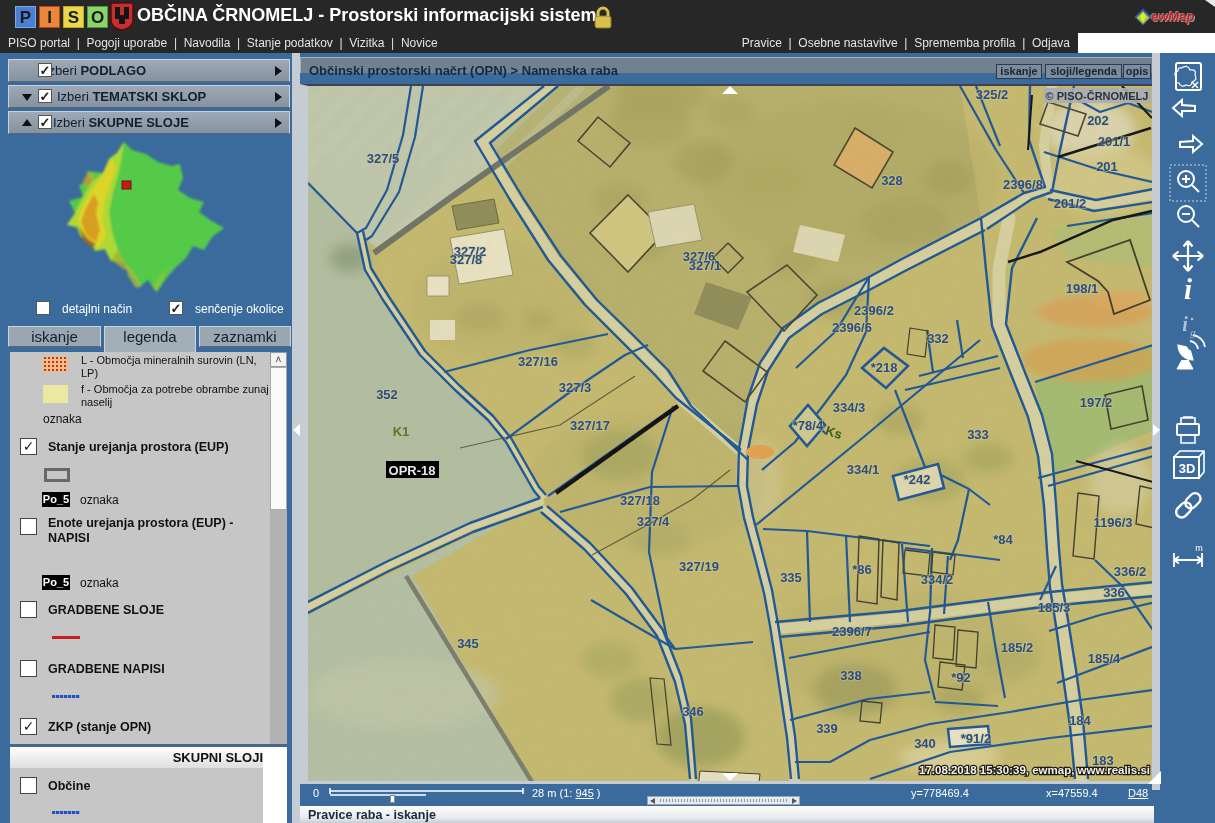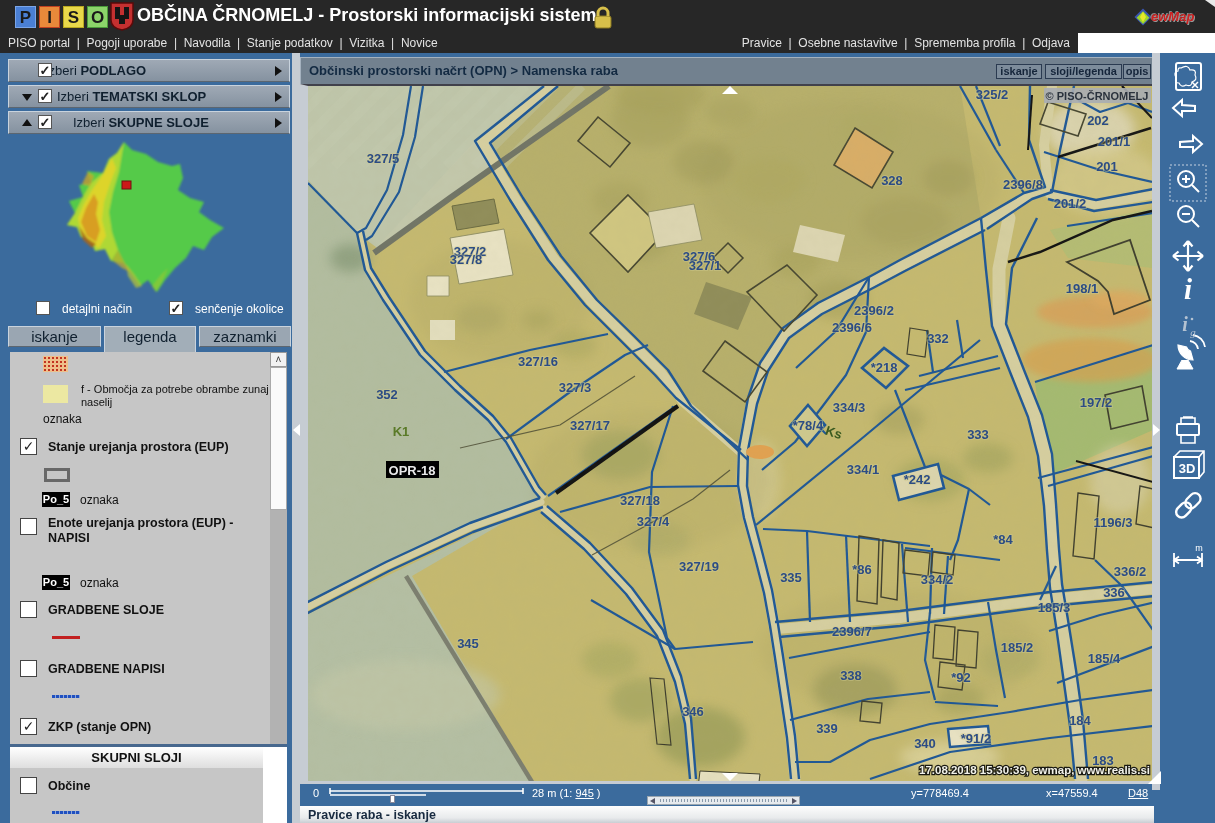--- a/index.html
+++ b/index.html
@@ -14,21 +14,21 @@
 .cb{position:absolute;width:14px;height:14px;background:#fff;border:1px solid #555;font-size:13px;line-height:13px;text-align:center;color:#222;font-weight:bold}
 .arr-r{position:absolute;right:7px;top:6px;width:0;height:0;border-left:7px solid #111;border-top:5px solid transparent;border-bottom:5px solid transparent}
 .tri-d{position:absolute;left:13px;top:8px;width:0;height:0;border-top:7px solid #111;border-left:5px solid transparent;border-right:5px solid transparent}
 .tri-u{position:absolute;left:13px;top:7px;width:0;height:0;border-bottom:7px solid #111;border-left:5px solid transparent;border-right:5px solid transparent}
 .wlbl{position:absolute;color:#fff;font-size:12px}
 .tab{position:absolute;top:273px;height:21px;background:#9aa6b2;border:1px solid #c9d3dd;border-bottom-color:#5c6670;color:#10202f;font-size:15px;text-align:center;line-height:19px}
 #legend{position:absolute;left:10px;top:299px;width:277px;height:392px;background:#c6c6c6;overflow:hidden}
 .ltxt{position:absolute;font-size:11px;color:#111;line-height:13px}
 .lbold{position:absolute;font-size:12.5px;font-weight:bold;color:#111;line-height:15px}
 .lcb{position:absolute;width:17px;height:17px;background:#fff;border:1px solid #444;font-size:14px;line-height:15px;text-align:center;color:#222}
-#mtitle{position:absolute;left:300px;top:4px;width:854px;height:27px;background:#72818f;border-top:1px solid #a5b2bf;border-left:1px solid #a5b2bf;color:#132a42;font-size:13px;font-weight:bold;line-height:26px}
+#mtitle{position:absolute;left:300px;top:4px;width:854px;height:16px;background:#72818f;border-top:1px solid #a5b2bf;border-left:1px solid #a5b2bf;color:#132a42;font-size:13px;font-weight:bold;line-height:26px}
 .mbtn{position:absolute;top:6px;height:15px;border:1px solid #2a3a50;color:#15253a;font-size:11px;font-weight:bold;line-height:13px;text-align:center;background:#7d8c9b}
 #mapwrap{position:absolute;left:300px;top:31px;width:854px;height:700px;background:#c8bc72;border-left:8px solid #c6ccd3;border-top:2px solid #41414b;border-right:2px solid #c6ccd3;border-bottom:3px solid #c6ccd3}
 #sbar{position:absolute;left:300px;top:731px;width:915px;height:22px;color:#fff;font-size:11px}
 #bpanel{position:absolute;left:300px;top:753px;width:854px;height:17px;background:linear-gradient(#fdfdfd,#e8eaec 70%,#c9ced3);color:#17293f}
 #tools{position:absolute;left:1160px;top:0px;width:55px;height:770px}
 .split{position:absolute;background:#c6ccd3}
 </style></head>
 <body>
 <div id="hdr">
  <div class="sq" style="left:15px;background:#4a7fd4;border-color:#7aa5e8">P</div>
@@ -53,21 +53,21 @@
 <div style="position:absolute;right:0;top:0;width:0;height:0;border-top:7px solid #e8e8e8;border-left:10px solid transparent"></div>
   </div>
 <div id="menu">
  <div class="mlink" style="left:8px">PISO portal &nbsp;| &nbsp;Pogoji uporabe &nbsp;| &nbsp;Navodila &nbsp;| &nbsp;Stanje podatkov &nbsp;| &nbsp;Vizitka &nbsp;| &nbsp;Novice</div>
  <div class="mlink" style="right:8px">Pravice &nbsp;| &nbsp;Osebne nastavitve &nbsp;| &nbsp;Sprememba profila &nbsp;| &nbsp;Odjava</div>
 </div>
 <div id="body">
 
  <div class="shdr" style="top:6px"><span style="margin-left:36px">Izberi <b>PODLAGO</b></span><div class="cb" style="left:29px;top:3px">✓</div><div class="arr-r"></div></div>
  <div class="shdr" style="top:32px"><span style="margin-left:48px">Izberi <b>TEMATSKI SKLOP</b></span><div class="tri-d"></div><div class="cb" style="left:29px;top:3px">✓</div><div class="arr-r"></div></div>
- <div class="shdr" style="top:58px"><span style="margin-left:64px">Izberi <b>SKUPNE SLOJE</b></span><div class="tri-u"></div><div class="cb" style="left:29px;top:3px">✓</div><div class="arr-r"></div></div>
+ <div class="shdr" style="top:58px"><span style="margin-left:44px">Izberi <b>SKUPNE SLOJE</b></span><div class="tri-u"></div><div class="cb" style="left:29px;top:3px">✓</div><div class="arr-r"></div></div>
  <svg style="position:absolute;left:52px;top:87px" width="180" height="158" viewBox="0 0 180 158">
   <defs>
         <filter id="mmb" x="-20%" y="-20%" width="140%" height="140%">
           <feGaussianBlur stdDeviation="1"></feGaussianBlur>
         </filter>
       </defs>
   <g filter="url(#mmb)">
   <path d="M72 2 L80 10 L94 14 L106 22 L120 26 L128 24 L131 38 L126 50 L138 58 L152 62 L147 72 L158 80 L172 88 L160 97 L152 110 L141 106 L134 118 L123 128 L113 140 L105 152 L96 140 L88 146 L79 133 L71 123 L59 121 L53 109 L43 111 L39 99 L29 97 L25 87 L15 85 L23 73 L17 61 L31 57 L27 45 L39 43 L35 31 L51 33 L57 19 L65 13 Z" fill="#55ca48"></path>
   <path d="M72 2 L65 13 L57 19 L51 33 L39 43 L31 57 L23 73 L15 85 L25 87 L29 97 L39 99 L43 111 L53 109 L59 121 L66 110 L60 92 L57 72 L61 52 L67 32 Z" fill="#b4d836" opacity=".95"></path>
   <path d="M60 18 L50 36 L40 50 L32 64 L26 78 L29 92 L37 102 L47 108 L54 96 L50 80 L52 62 L58 44 L64 28 Z" fill="#ddd42c"></path>
@@ -82,20 +82,21 @@
  </svg>
  <div class="cb" style="left:36px;top:248px;color:#fff">&nbsp;</div>
  <div class="wlbl" style="left:62px;top:249px">detajlni način</div>
  <div class="cb" style="left:169px;top:248px">✓</div>
  <div class="wlbl" style="left:195px;top:249px">senčenje okolice</div>
  <div class="tab" style="left:8px;width:93px">iskanje</div>
  <div class="tab" style="left:104px;width:92px;height:26px;background:#a2aeb8;border-bottom:none">legenda</div>
  <div class="tab" style="left:199px;width:92px">zaznamki</div>
  <div id="legend">
   <div style="position:absolute;left:33px;top:4px;width:25px;height:16px;background:#eebf8a;background-image:radial-gradient(#c23320 .8px,rgba(0,0,0,0) 1.1px);background-size:4px 4px"></div>
+  <div class="ltxt" style="left:71px;top:2px">L - Območja mineralnih surovin (LN,<br>LP)</div>
   <div style="position:absolute;left:33px;top:33px;width:25px;height:18px;background:#ece8a2"></div>
   <div class="ltxt" style="left:71px;top:31px">f - Območja za potrebe obrambe zunaj<br>naselij</div>
   <div class="ltxt" style="left:33px;top:61px;font-size:12px">oznaka</div>
   <div class="lcb" style="left:10px;top:86px">✓</div>
   <div class="lbold" style="left:38px;top:88px">Stanje urejanja prostora (EUP)</div>
   <div style="position:absolute;left:34px;top:116px;width:26px;height:14px;border:3px solid #686868"></div>
   <div style="position:absolute;left:32px;top:140px;width:28px;height:15px;background:#000;color:#fff;font-size:11px;font-weight:bold;text-align:center;line-height:15px">Po_5</div>
   <div class="ltxt" style="left:70px;top:142px;font-size:12px">oznaka</div>
   <div class="lcb" style="left:10px;top:166px">&nbsp;</div>
   <div class="lbold" style="left:38px;top:164px">Enote urejanja prostora (EUP) -<br>NAPISI</div>
@@ -107,21 +108,21 @@
   <div class="lcb" style="left:10px;top:308px">&nbsp;</div>
   <div class="lbold" style="left:38px;top:310px">GRADBENE NAPISI</div>
   <div style="position:absolute;left:42px;top:343px;width:28px;height:3px;background:repeating-linear-gradient(90deg,#2050c0 0 3px,#8fa8d8 3px 4px)"></div>
   <div class="lcb" style="left:10px;top:366px">✓</div>
   <div class="lbold" style="left:38px;top:368px">ZKP (stanje OPN)</div>
   <div style="position:absolute;right:0;top:0;width:17px;height:15px;background:#f2f2f2;border:1px solid #999;text-align:center;font-size:10px;color:#333;line-height:14px">˄</div>
   <div style="position:absolute;right:0;top:15px;width:17px;height:143px;background:#fafafa;border:1px solid #aaa"></div>
   <div style="position:absolute;right:0;top:158px;width:17px;height:234px;background:#b2b2b2"></div>
  </div>
  <div style="position:absolute;left:10px;top:691px;width:277px;height:3px;background:#47688e"></div>
- <div style="position:absolute;left:10px;top:694px;width:253px;height:21px;background:linear-gradient(#ffffff,#dedede);color:#111;font-size:13px;font-weight:bold;text-align:center;line-height:21px">SKUPNI SLOJI</div>
+ <div style="position:absolute;left:10px;top:694px;width:253px;height:21px;background:linear-gradient(#ffffff,#dedede);color:#111;font-size:13px;font-weight:bold;text-align:right;line-height:21px">SKUPNI SLOJI</div>
  <div style="position:absolute;left:263px;top:694px;width:24px;height:76px;background:#fff"></div>
  <div style="position:absolute;left:10px;top:715px;width:253px;height:55px;background:#c6c6c6">
   <div class="lcb" style="left:10px;top:9px">&nbsp;</div>
   <div class="lbold" style="left:38px;top:11px">Občine</div>
   <div style="position:absolute;left:42px;top:43px;width:28px;height:3px;background:repeating-linear-gradient(90deg,#2050c0 0 3px,#8fa8d8 3px 4px)"></div>
  </div>
  <div class="split" style="left:292px;top:0;width:8px;height:770px"></div>
  <div style="position:absolute;left:293px;top:371px;width:0;height:0;border-right:7px solid #fff;border-top:6px solid transparent;border-bottom:6px solid transparent"></div>
 
  <div id="mtitle"><span style="margin-left:8px">Občinski prostorski načrt (OPN) &gt; Namenska raba</span>

